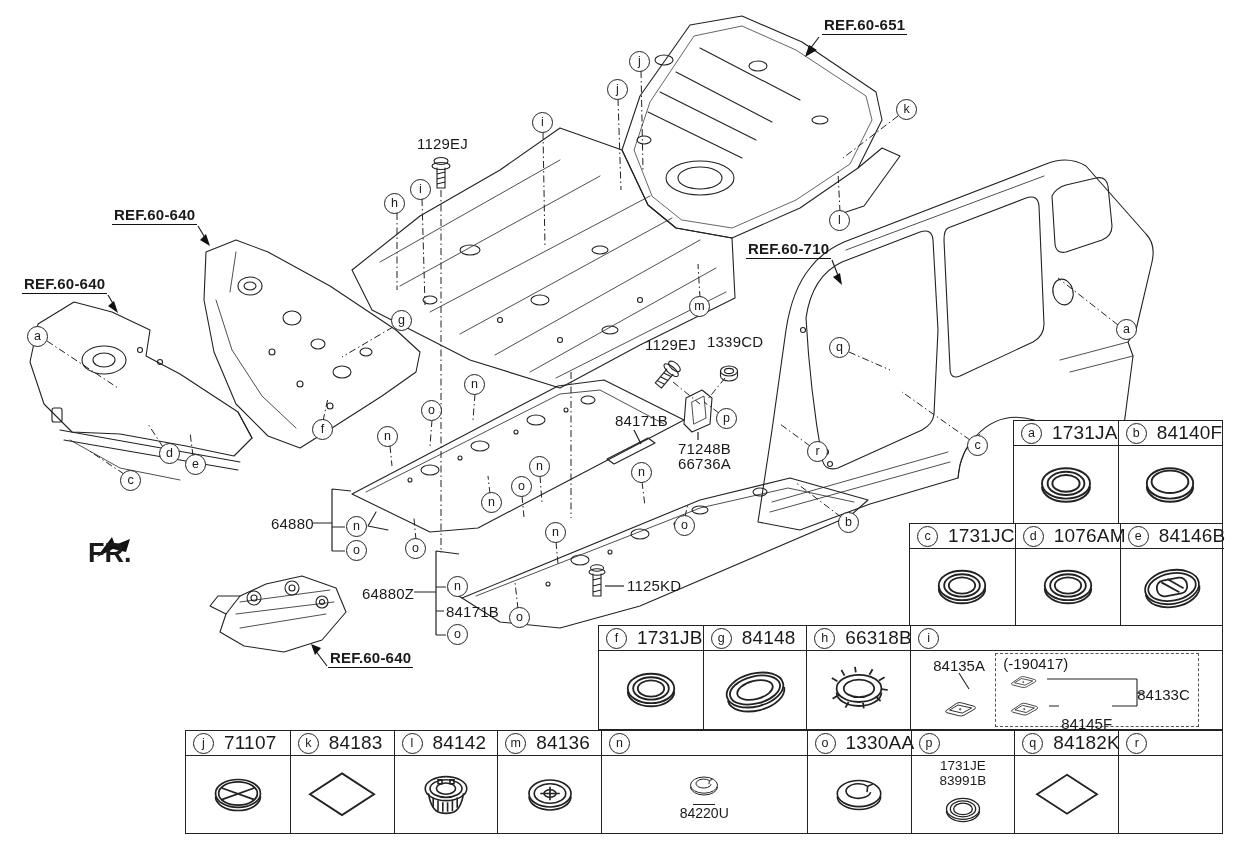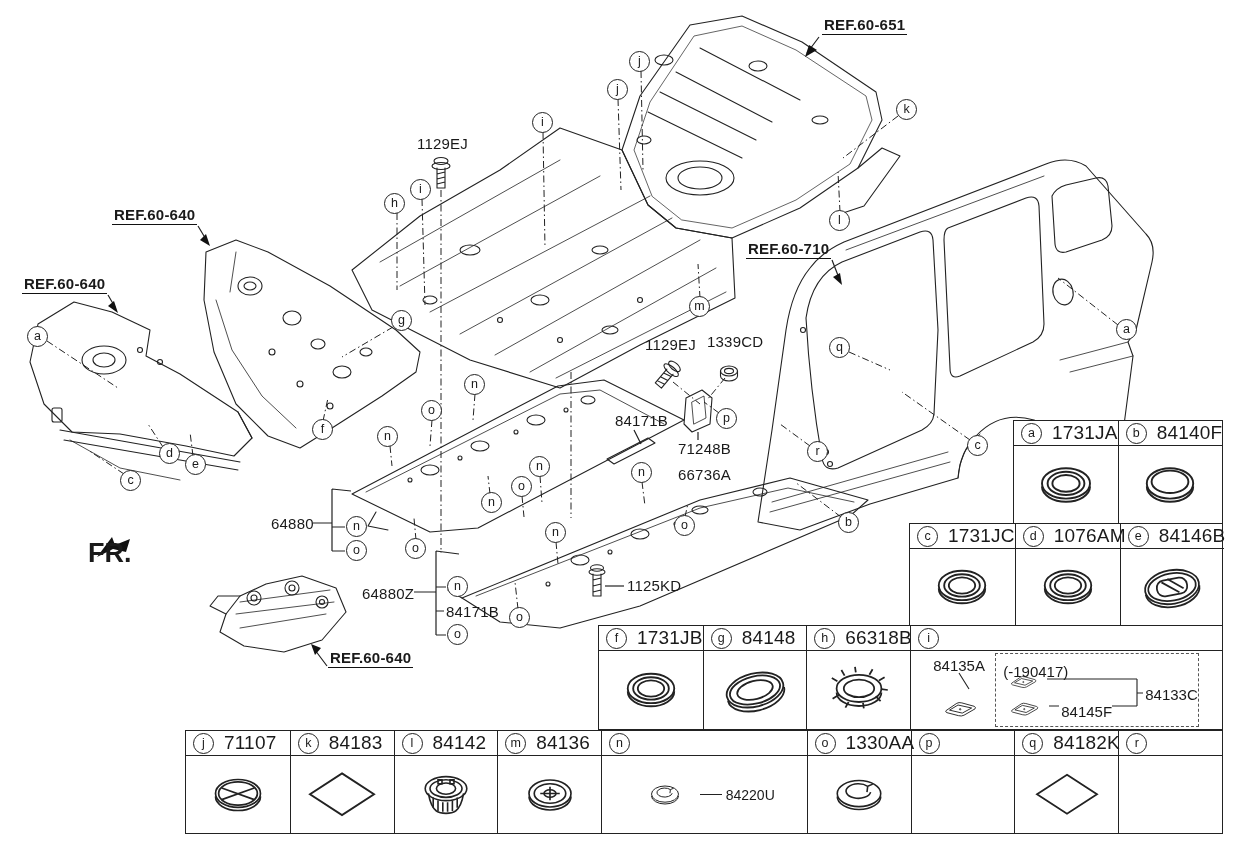--- a/index.html
+++ b/index.html
@@ -16,21 +16,21 @@
   .block{position:absolute;display:flex;border:1.6px solid #222;background:#fff;box-sizing:border-box;z-index:6;}
   .cell{box-sizing:border-box;display:flex;flex-direction:column;}
   .cell + .cell{border-left:1.6px solid #222;}
   .chead{height:25px;border-bottom:1.6px solid #222;display:flex;align-items:center;gap:10px;
          padding-left:7px;box-sizing:border-box;}
   .chead .co{position:static;flex:0 0 auto;}
   .code{font-size:19px;letter-spacing:.2px;}
   .cbody{flex:1;display:flex;align-items:center;justify-content:center;position:relative;}
   .stack{display:flex;flex-direction:column;align-items:center;justify-content:center;flex:1;}
   .twocode{font-size:13.5px;line-height:15px;text-align:center;}
-  .nrow{display:flex;align-items:center;justify-content:center;}
+  .nrow{display:flex;align-items:center;justify-content:center;flex-direction:column;}
   .hline{display:inline-block;width:22px;border-top:1.2px solid #222;margin:0 4px;}
   .nlabel{font-size:14px;}
   .abs{position:absolute;}
   .ibody-label{position:absolute;font-size:15px;white-space:nowrap;}
   .dashedbox{position:absolute;border:1.2px dashed #555;}
 </style>
 </head>
 <body>
 
 <div class="stage">
@@ -297,21 +297,21 @@
   <div class="ref" style="left:746px;top:240px">REF.60-710</div>
   <div class="ref" style="left:328px;top:649px">REF.60-640</div>
 
   <div class="fr" style="left:88px;top:538px">FR.</div>
 
   <div class="plabel" style="left:417px;top:135px">1129EJ</div>
   <div class="plabel" style="left:645px;top:336px">1129EJ</div>
   <div class="plabel" style="left:707px;top:333px">1339CD</div>
   <div class="plabel" style="left:615px;top:412px">84171B</div>
   <div class="plabel" style="left:678px;top:440px">71248B</div>
-  <div class="plabel" style="left:678px;top:466px">66736A</div>
+  <div class="plabel" style="left:678px;top:455px">66736A</div>
   <div class="plabel" style="left:271px;top:515px">64880</div>
   <div class="plabel" style="left:362px;top:585px">64880Z</div>
   <div class="plabel" style="left:446px;top:603px">84171B</div>
   <div class="plabel" style="left:627px;top:577px">1125KD</div>
 
   <div class="co" style="left:27px;top:326px">a</div>
   <div class="co" style="left:120px;top:470px">c</div>
   <div class="co" style="left:159px;top:443px">d</div>
   <div class="co" style="left:185px;top:454px">e</div>
   <div class="co" style="left:312px;top:419px">f</div>
@@ -450,29 +450,29 @@
         <svg class="abs" width="311" height="77" style="left:0;top:0">
           <g stroke="#222" stroke-width="1.1" fill="none">
             <path d="M48,22 L58,38 M136,28 L226,28 M226,28 L226,55 M226,42 L232,42 M138,55 L148,55 M201,55 L226,55"></path>
           </g>
         </svg>
         <div class="ibody-label" style="left:22px;top:6px">84135A</div>
         <svg class="abs" width="52" height="34" viewBox="0 0 100 80" style="left:24px;top:40px">
             <use href="#sym-plate"></use>
           </svg>
         <div class="dashedbox" style="left:84px;top:2px;width:202px;height:72px"></div>
-        <div class="ibody-label" style="left:92px;top:12px">(-190417)</div>
+        <div class="ibody-label" style="left:92px;top:4px">(-190417)</div>
         <svg class="abs" width="46" height="28" viewBox="0 0 100 80" style="left:90px;top:16px">
             <use href="#sym-plate"></use>
           </svg>
         <svg class="abs" width="48" height="30" viewBox="0 0 100 80" style="left:90px;top:42px">
             <use href="#sym-plate"></use>
           </svg>
-        <div class="ibody-label" style="left:150px;top:52px">84145F</div>
-        <div class="ibody-label" style="left:234px;top:35px">84133C</div>
+        <div class="ibody-label" style="left:150px;top:64px">84145F</div>
+        <div class="ibody-label" style="left:226px;top:35px">84133C</div>
       </div>
     </div>
   </div>
 
   <div class="block" style="left:185px;top:730px;width:1038px;height:104px">
     <div class="cell" style="width:104px">
       <div class="chead">
           <span class="co">j</span>
           <span class="code">71107</span>
         </div>
@@ -539,20 +539,29 @@
           <svg width="80" height="58" viewBox="0 0 100 80">
             <use href="#sym-cap"></use>
           </svg>
         </div>
     </div>
     <div class="cell" style="width:104px">
       <div class="chead">
           <span class="co">p</span>
           <span class="code"></span>
         </div>
+      <div class="stack">
+        <div class="twocode">
+          <div>1731JE</div>
+          <div>83991B</div>
+        </div>
+        <svg width="72" height="44" viewBox="0 0 100 80">
+            <use href="#sym-ring"></use>
+          </svg>
+      </div>
     </div>
     <div class="cell" style="width:104px">
       <div class="chead">
           <span class="co">q</span>
           <span class="code">84182K</span>
         </div>
       <div class="cbody">
           <svg width="84" height="60" viewBox="0 0 100 80">
             <use href="#sym-diamond"></use>
           </svg>

